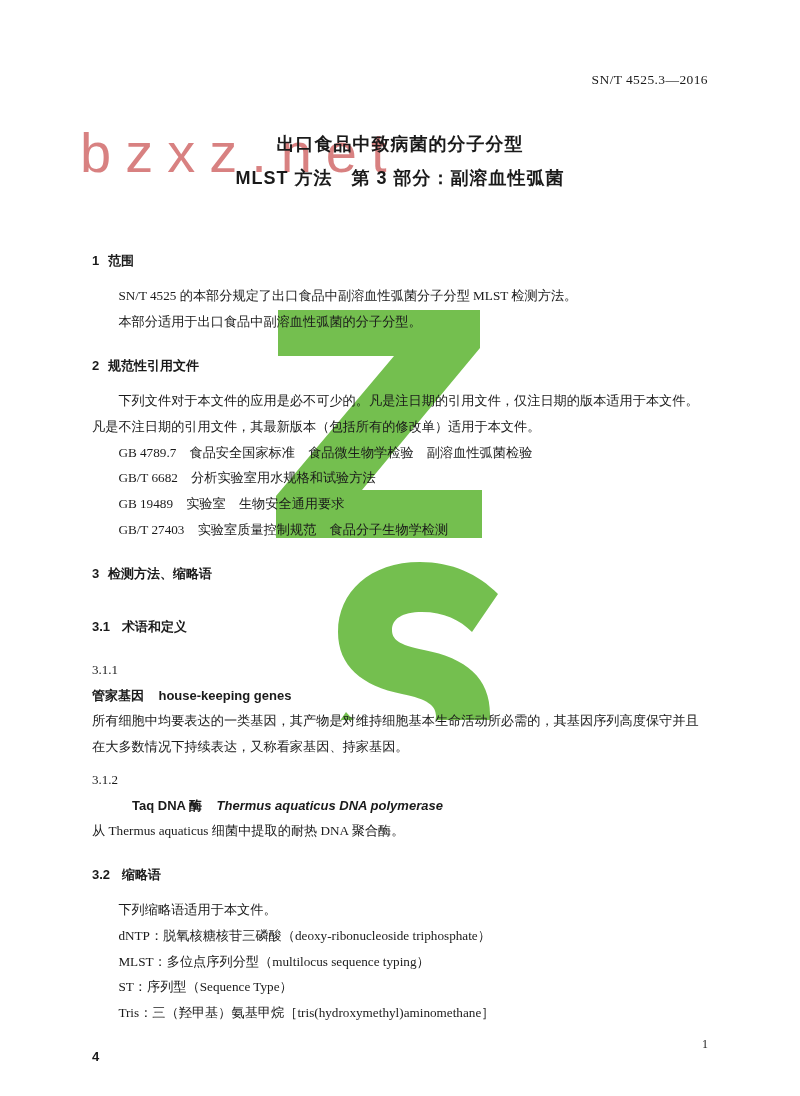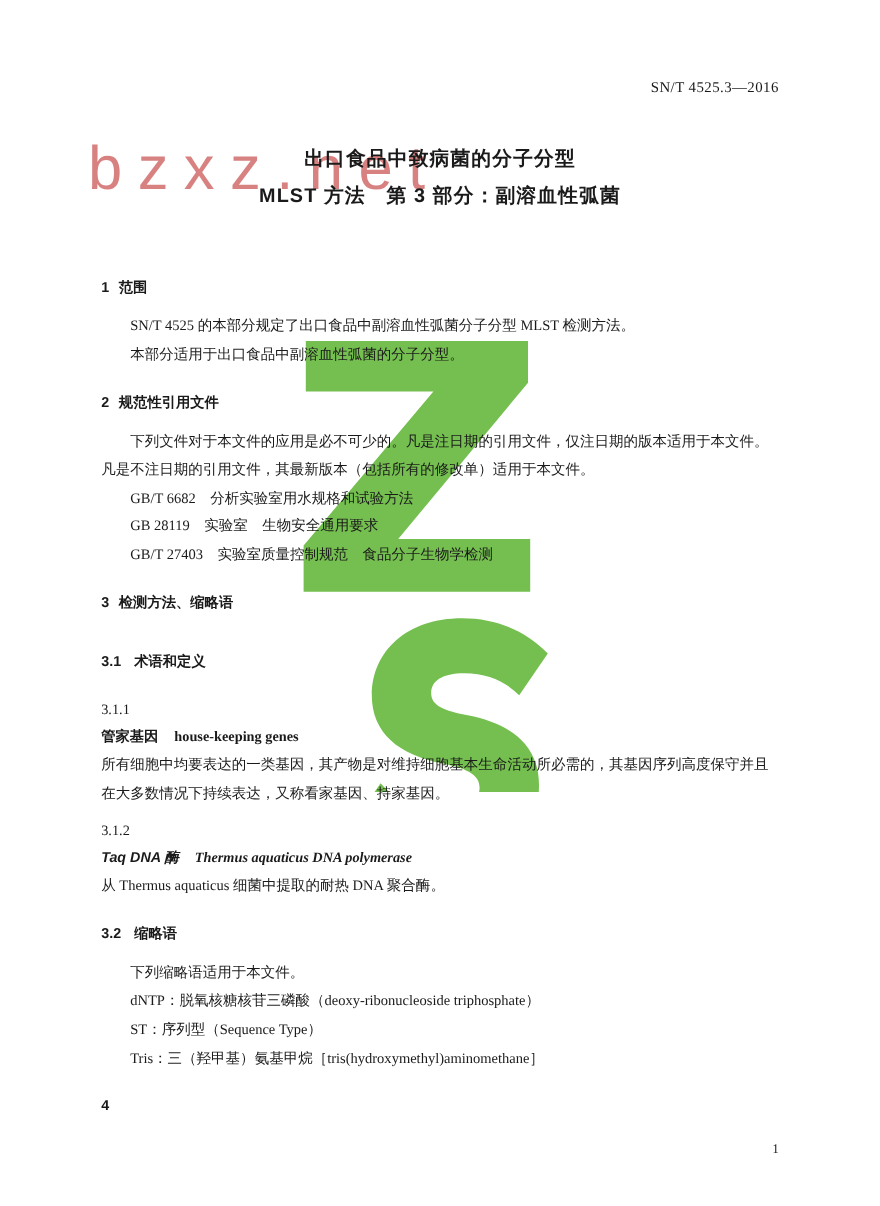--- a/index.html
+++ b/index.html
@@ -112,32 +112,32 @@
     font-family: "Liberation Serif", serif;
     font-size: 13px;
     margin-top: 8px;
   }
   .term-name {
     font-family: "Liberation Sans", sans-serif;
     font-weight: bold;
     font-size: 13px;
   }
   .term-name .en {
-    font-family: Liberation Serif, serif;
+    font-family: Liberation Sans, sans-serif;
     font-weight: bold;
   }
   .term-name.italic-en .en {
     font-style: italic;
   }
   .term-def {
     margin: 0;
     text-indent: 0;
   }
   .ital {
-    font-style: italic;
+    margin-left: 40px;
   }
   .footer-num {
     position: absolute;
     right: 92px;
     bottom: 44px;
     font-size: 12px;
   }
   .spacer-sm { height: 6px; }
 </style>
 </head>
@@ -169,22 +169,23 @@
     </div>
     <div class="spacer-sm"></div>
     <p class="para">SN/T 4525 的本部分规定了出口食品中副溶血性弧菌分子分型 MLST 检测方法。</p>
     <p class="para">本部分适用于出口食品中副溶血性弧菌的分子分型。</p>
 
     <div class="sec-head">
       <span class="num">2</span><span>规范性引用文件</span>
     </div>
     <div class="spacer-sm"></div>
     <p class="para">下列文件对于本文件的应用是必不可少的。凡是注日期的引用文件，仅注日期的版本适用于本文件。凡是不注日期的引用文件，其最新版本（包括所有的修改单）适用于本文件。</p>
+    <p class="ref-item">GB 4789.7　食品安全国家标准　食品微生物学检验　副溶血性弧菌检验</p>
     <p class="ref-item">GB/T 6682　分析实验室用水规格和试验方法</p>
-    <p class="ref-item">GB 28119　实验室　生物安全通用要求</p>
+    <p class="ref-item">GB 19489　实验室　生物安全通用要求</p>
     <p class="ref-item">GB/T 27403　实验室质量控制规范　食品分子生物学检测</p>
 
     <div class="sec-head">
       <span class="num">3</span><span>检测方法、缩略语</span>
     </div>
     <div class="spacer-sm"></div>
 
     <div class="sec-head level2">
       <span class="num">3.1</span><span>术语和定义</span>
     </div>
@@ -203,20 +204,21 @@
       &nbsp;&nbsp;&nbsp;<span class="en">Thermus aquaticus DNA polymerase</span>
     </div>
     <p class="term-def">从 Thermus aquaticus 细菌中提取的耐热 DNA 聚合酶。</p>
 
     <div class="sec-head level2">
       <span class="num">3.2</span><span>缩略语</span>
     </div>
     <div class="spacer-sm"></div>
     <p class="para">下列缩略语适用于本文件。</p>
     <p class="list-item">dNTP：脱氧核糖核苷三磷酸（deoxy-ribonucleoside triphosphate）</p>
+    <p class="list-item">MLST：多位点序列分型（multilocus sequence typing）</p>
     <p class="list-item">ST：序列型（Sequence Type）</p>
     <p class="list-item">Tris：三（羟甲基）氨基甲烷［tris(hydroxymethyl)aminomethane］</p>
 
     <div class="sec-head">
       <span class="num">4</span>
     </div>
 
   </div>
 
   <div class="footer-num">1</div>

